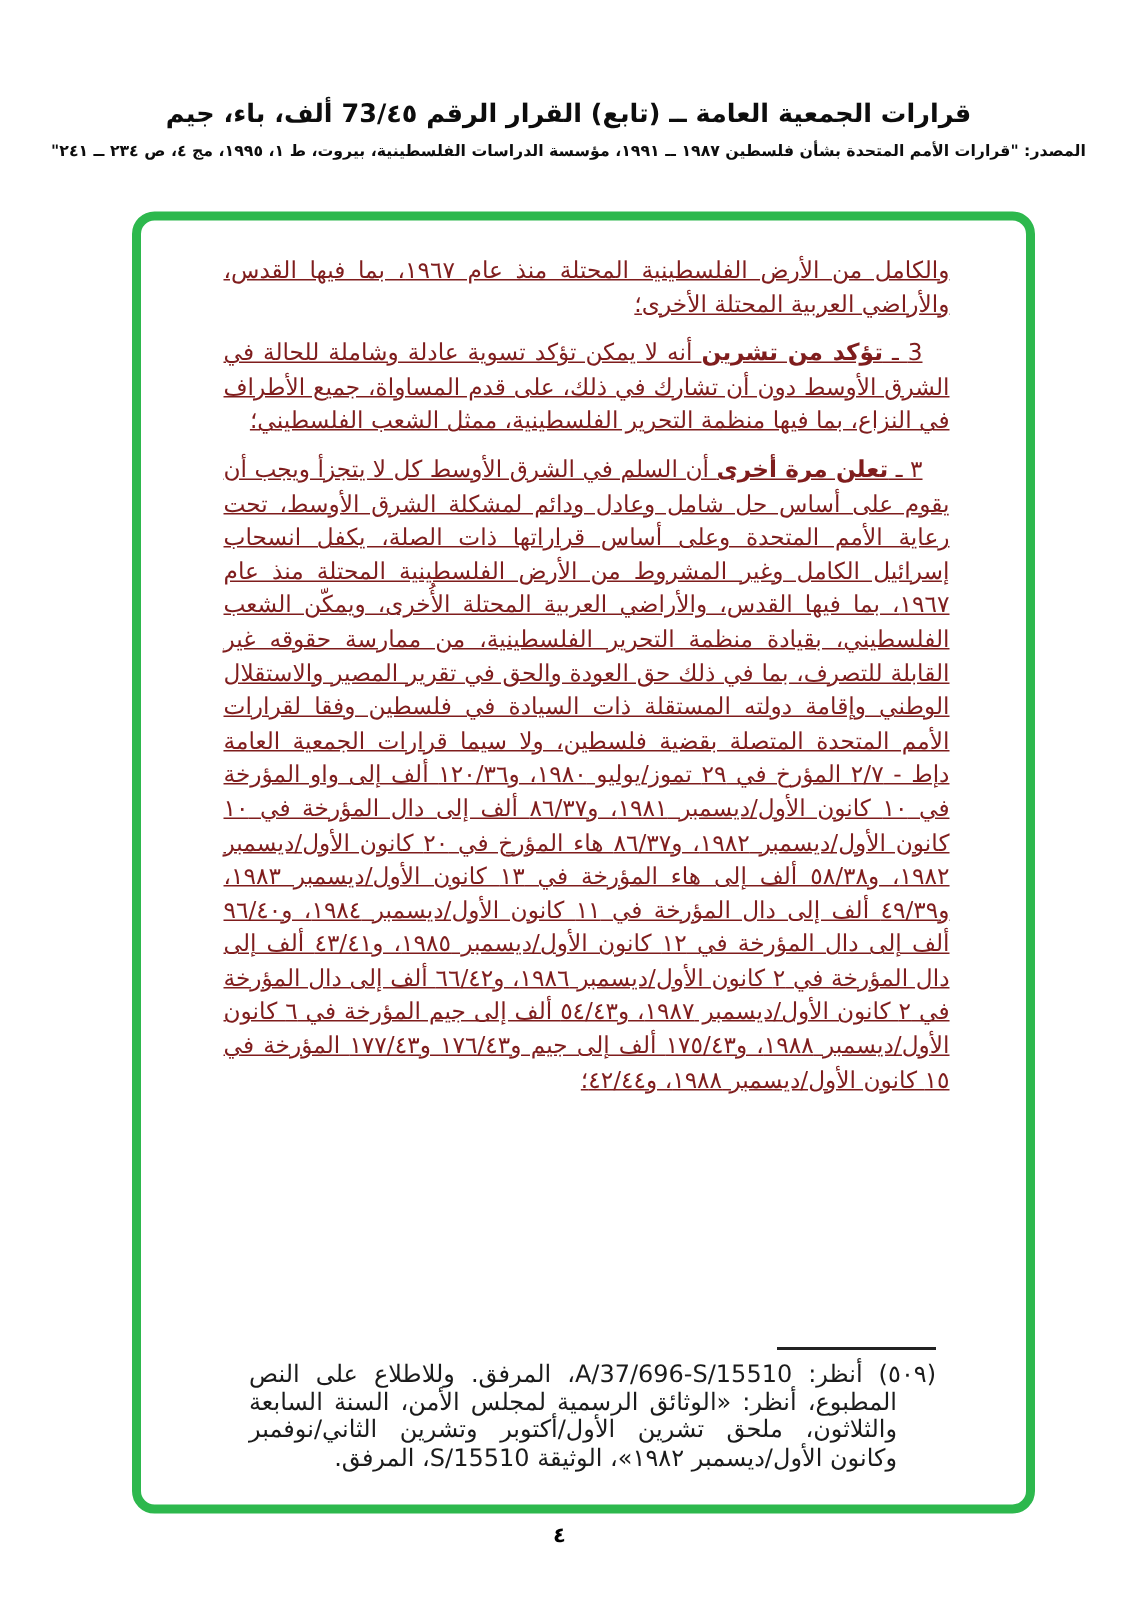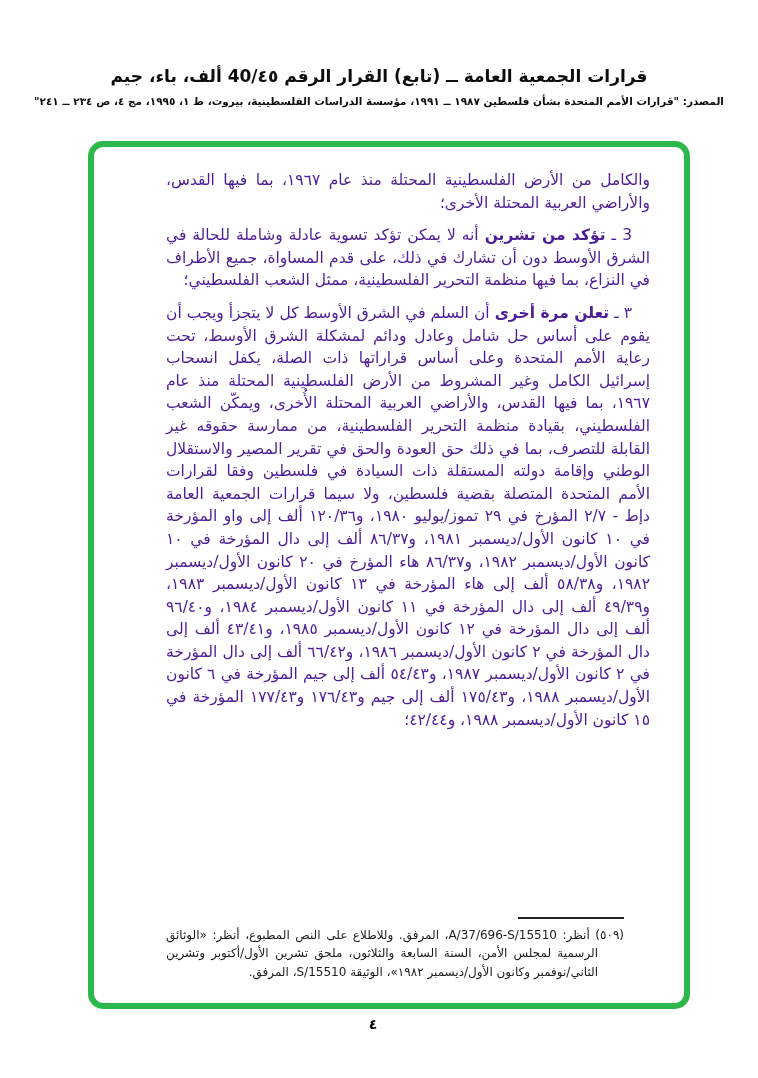--- a/index.html
+++ b/index.html
@@ -23,34 +23,34 @@
   }
 
   
   .green-box{
     position:absolute;left:88px;top:141px;
     width:590px;height:856px;
     border:6px solid #2db84d;border-radius:15px;
     background:#ffffff;
   }
   .body-text{
-    position:absolute;top:22px;right:34px;width:484px;
+    position:absolute;top:22px;right:51px;width:484px;
     direction:rtl;text-align:justify;
-    font-size:15.5px;line-height:22.6px;color:#4c1d95;
+    font-size:15.5px;line-height:22.6px;color:#7f1d1d;text-decoration:underline;
   }
   .body-text p{margin:0 0 10px 0;}
   .body-text p.ind{text-indent:18px;}
   .body-text b{font-weight:700;}
   .body-text sup{font-size:10px;line-height:0;}
 
   
   .footnote{
     position:absolute;right:60px;bottom:22px;width:458px;
     direction:rtl;text-align:justify;
-    font-size:12px;line-height:18.5px;color:#1b1b1b;
+    font-size:16px;line-height:18.5px;color:#1b1b1b;
   }
   .fn-rule{
     width:106px;height:2px;background:#222;
     margin:0 0 7px 0; 
   }
   .footnote p{
     margin:0;
     padding-right:26px;text-indent:-26px; 
   }
 
@@ -59,21 +59,21 @@
     position:absolute;left:0;right:12px;top:1016px;text-align:center;
     font-size:14px;font-weight:700;color:#000;
   }
 </style>
 </head>
 <body>
 
 <div class="page">
 
   <div class="header">
-    <h1 class="title">قرارات الجمعية العامة ــ (تابع) القرار الرقم 40/٤٥ ألف، باء، جيم</h1>
+    <h1 class="title">قرارات الجمعية العامة ــ (تابع) القرار الرقم 73/٤٥ ألف، باء، جيم</h1>
     <div class="source">المصدر: "قرارات الأمم المتحدة بشأن فلسطين ١٩٨٧ ــ ١٩٩١، مؤسسة الدراسات الفلسطينية، بيروت، ط ١، ١٩٩٥، مج ٤، ص ٢٣٤ ــ ٢٤١"</div>
   </div>
 
   <div class="green-box" style="border-color: rgb(45, 184, 77);">
 
     <div class="body-text">
       <p><span>والكامل من الأرض الفلسطينية المحتلة منذ عام ١٩٦٧، بما فيها القدس، والأراضي العربية المحتلة الأخرى؛</span></p>
 
       <p class="ind"><span>3 ـ </span><b>تؤكد من تشرين</b><span> أنه لا يمكن تؤكد تسوية عادلة وشاملة للحالة في الشرق الأوسط دون أن تشارك في ذلك، على قدم المساواة، جميع الأطراف في النزاع، بما فيها منظمة التحرير الفلسطينية، ممثل الشعب الفلسطيني؛</span></p>
 

